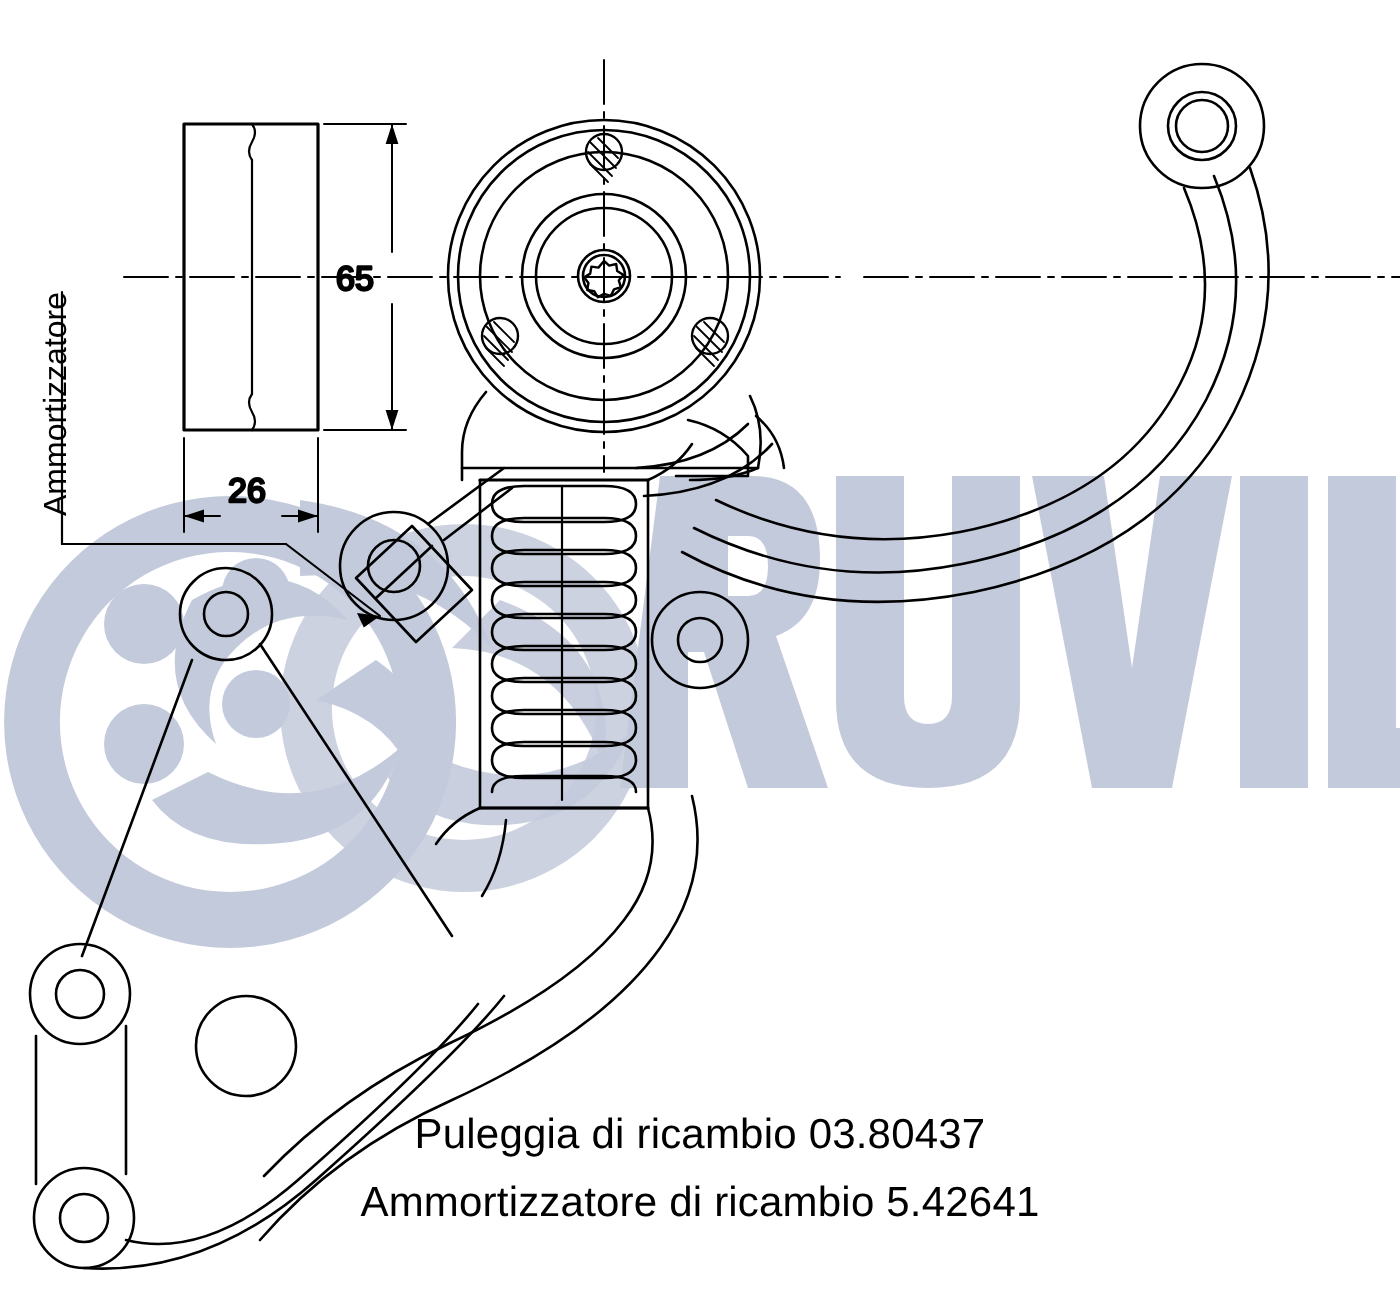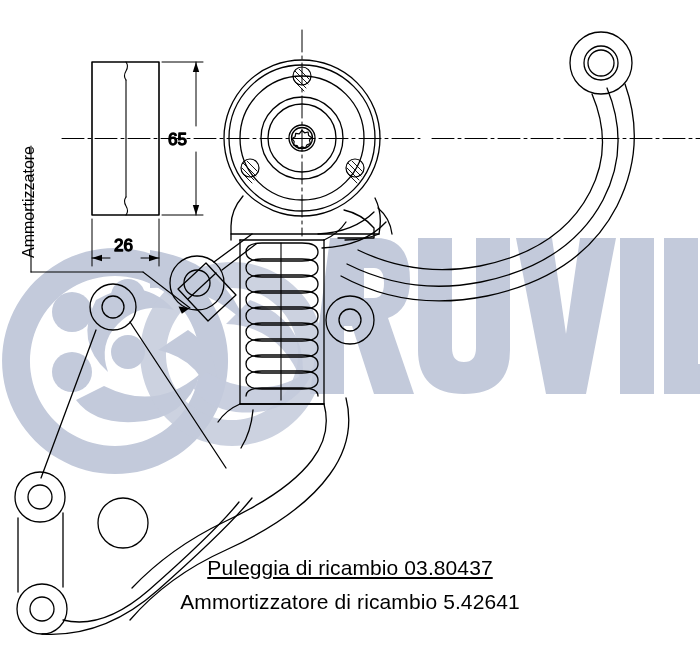--- a/index.html
+++ b/index.html
@@ -2,21 +2,21 @@
 <html><head>
 <meta charset="utf-8">
 <style>
   html,body{margin:0;padding:0;background:#ffffff;}
   body{width:700px;height:654px;overflow:hidden;
        font-family:"Liberation Sans","DejaVu Sans",sans-serif;}
   #sheet{position:relative;width:581px;height:654px;background:#fff;}
   svg{display:block;}
   .cap{position:absolute;left:0;width:700px;text-align:center;
        font-size:21px;color:#000;letter-spacing:0.1px;}
-  .cap1{top:556px;text-decoration:underline;}
+  .cap1{top:556px;}
   .cap2{top:590px;}
   .dimtxt{font-size:17px;fill:#000;font-family:"Liberation Sans",sans-serif;}
   .vlabel{position:absolute;font-size:16px;color:#000;
           transform:rotate(-90deg);transform-origin:left top;white-space:nowrap;}
 </style>
 </head>
 <body>
 
 <div id="sheet">
 

